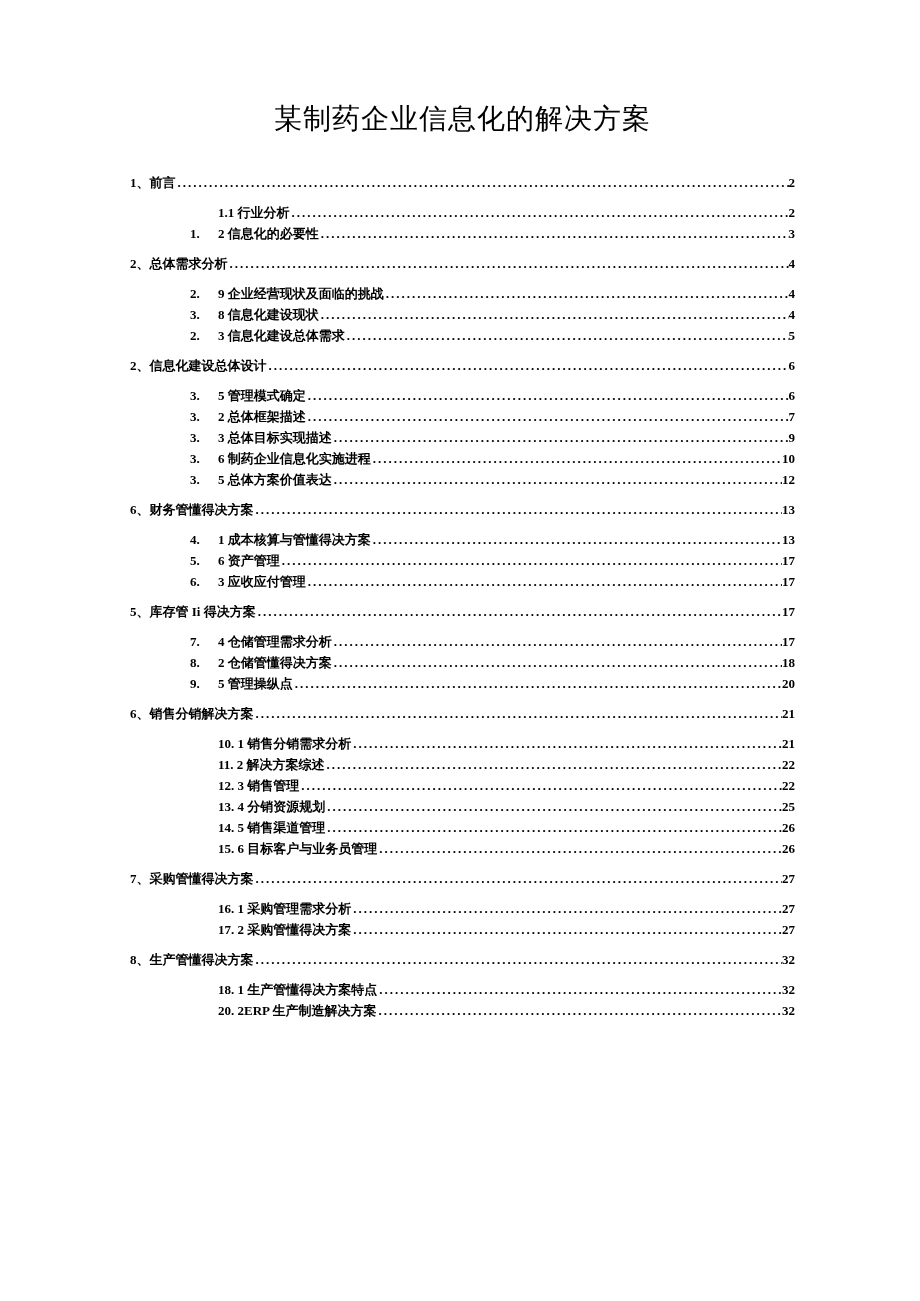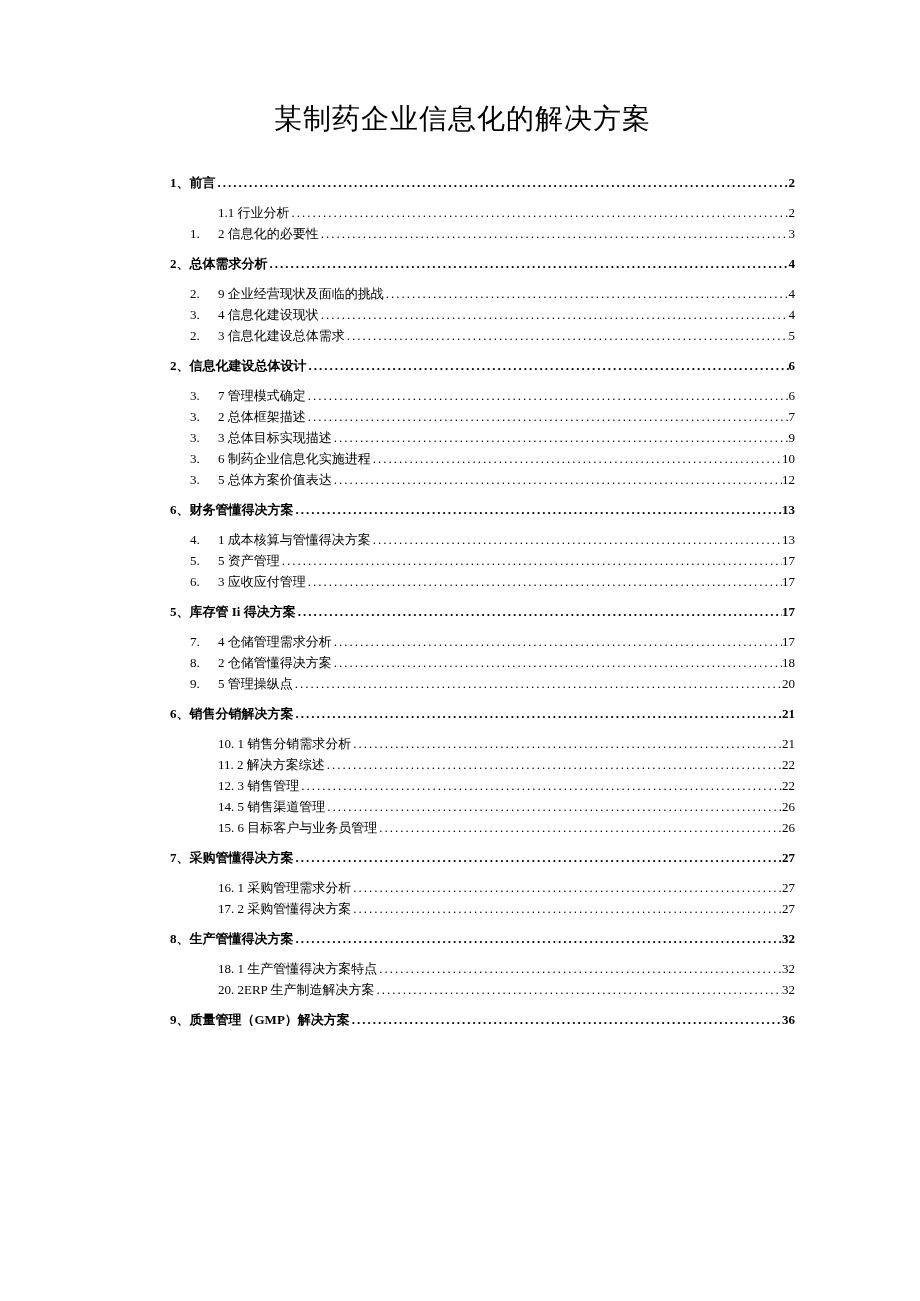--- a/index.html
+++ b/index.html
@@ -23,26 +23,25 @@
     .row {
       display: flex;
       align-items: baseline;
       white-space: nowrap;
       overflow: hidden;
     }
     .level1 {
       font-weight: bold;
       margin-top: 17px;
       margin-bottom: 17px;
-      margin-left: 40px;
     }
     .level1:first-child { margin-top: 0; }
     .level2 {
       padding-left: 60px;
-      font-weight: normal;
+      font-weight: bold;
       margin-bottom: 8px;
     }
     .level2:last-child { margin-bottom: 0; }
     .num {
       display: inline-block;
       min-width: 28px;
       flex: 0 0 auto;
     }
     .label { flex: 0 0 auto; }
     .dots {
@@ -87,38 +86,38 @@
       <span class="page">4</span>
     </div>
     <div class="row level2">
       <span class="num">2.</span>
       <span class="label">9 企业经营现状及面临的挑战</span>
       <span class="dots"></span>
       <span class="page">4</span>
     </div>
     <div class="row level2">
       <span class="num">3.</span>
-      <span class="label">4 信息化建设现状</span>
+      <span class="label">8 信息化建设现状</span>
       <span class="dots"></span>
       <span class="page">4</span>
     </div>
     <div class="row level2">
       <span class="num">2.</span>
       <span class="label">3 信息化建设总体需求</span>
       <span class="dots"></span>
       <span class="page">5</span>
     </div>
     <div class="row level1">
       <span class="label">2、信息化建设总体设计</span>
       <span class="dots"></span>
       <span class="page">6</span>
     </div>
     <div class="row level2">
       <span class="num">3.</span>
-      <span class="label">7 管理模式确定</span>
+      <span class="label">5 管理模式确定</span>
       <span class="dots"></span>
       <span class="page">6</span>
     </div>
     <div class="row level2">
       <span class="num">3.</span>
       <span class="label">2 总体框架描述</span>
       <span class="dots"></span>
       <span class="page">7</span>
     </div>
     <div class="row level2">
@@ -145,21 +144,21 @@
       <span class="page">13</span>
     </div>
     <div class="row level2">
       <span class="num">4.</span>
       <span class="label">1 成本核算与管懂得决方案</span>
       <span class="dots"></span>
       <span class="page">13</span>
     </div>
     <div class="row level2">
       <span class="num">5.</span>
-      <span class="label">5 资产管理</span>
+      <span class="label">6 资产管理</span>
       <span class="dots"></span>
       <span class="page">17</span>
     </div>
     <div class="row level2">
       <span class="num">6.</span>
       <span class="label">3 应收应付管理</span>
       <span class="dots"></span>
       <span class="page">17</span>
     </div>
     <div class="row level1">
@@ -203,20 +202,26 @@
       <span class="page">22</span>
     </div>
     <div class="row level2">
       <span class="num"></span>
       <span class="label">12. 3 销售管理</span>
       <span class="dots"></span>
       <span class="page">22</span>
     </div>
     <div class="row level2">
       <span class="num"></span>
+      <span class="label">13. 4 分销资源规划</span>
+      <span class="dots"></span>
+      <span class="page">25</span>
+    </div>
+    <div class="row level2">
+      <span class="num"></span>
       <span class="label">14. 5 销售渠道管理</span>
       <span class="dots"></span>
       <span class="page">26</span>
     </div>
     <div class="row level2">
       <span class="num"></span>
       <span class="label">15. 6 目标客户与业务员管理</span>
       <span class="dots"></span>
       <span class="page">26</span>
     </div>
@@ -246,19 +251,14 @@
       <span class="num"></span>
       <span class="label">18. 1 生产管懂得决方案特点</span>
       <span class="dots"></span>
       <span class="page">32</span>
     </div>
     <div class="row level2">
       <span class="num"></span>
       <span class="label">20. 2ERP 生产制造解决方案</span>
       <span class="dots"></span>
       <span class="page">32</span>
-    </div>
-    <div class="row level1">
-      <span class="label">9、质量管理（GMP）解决方案</span>
-      <span class="dots"></span>
-      <span class="page">36</span>
     </div>
   </div>
 
 </body></html>

